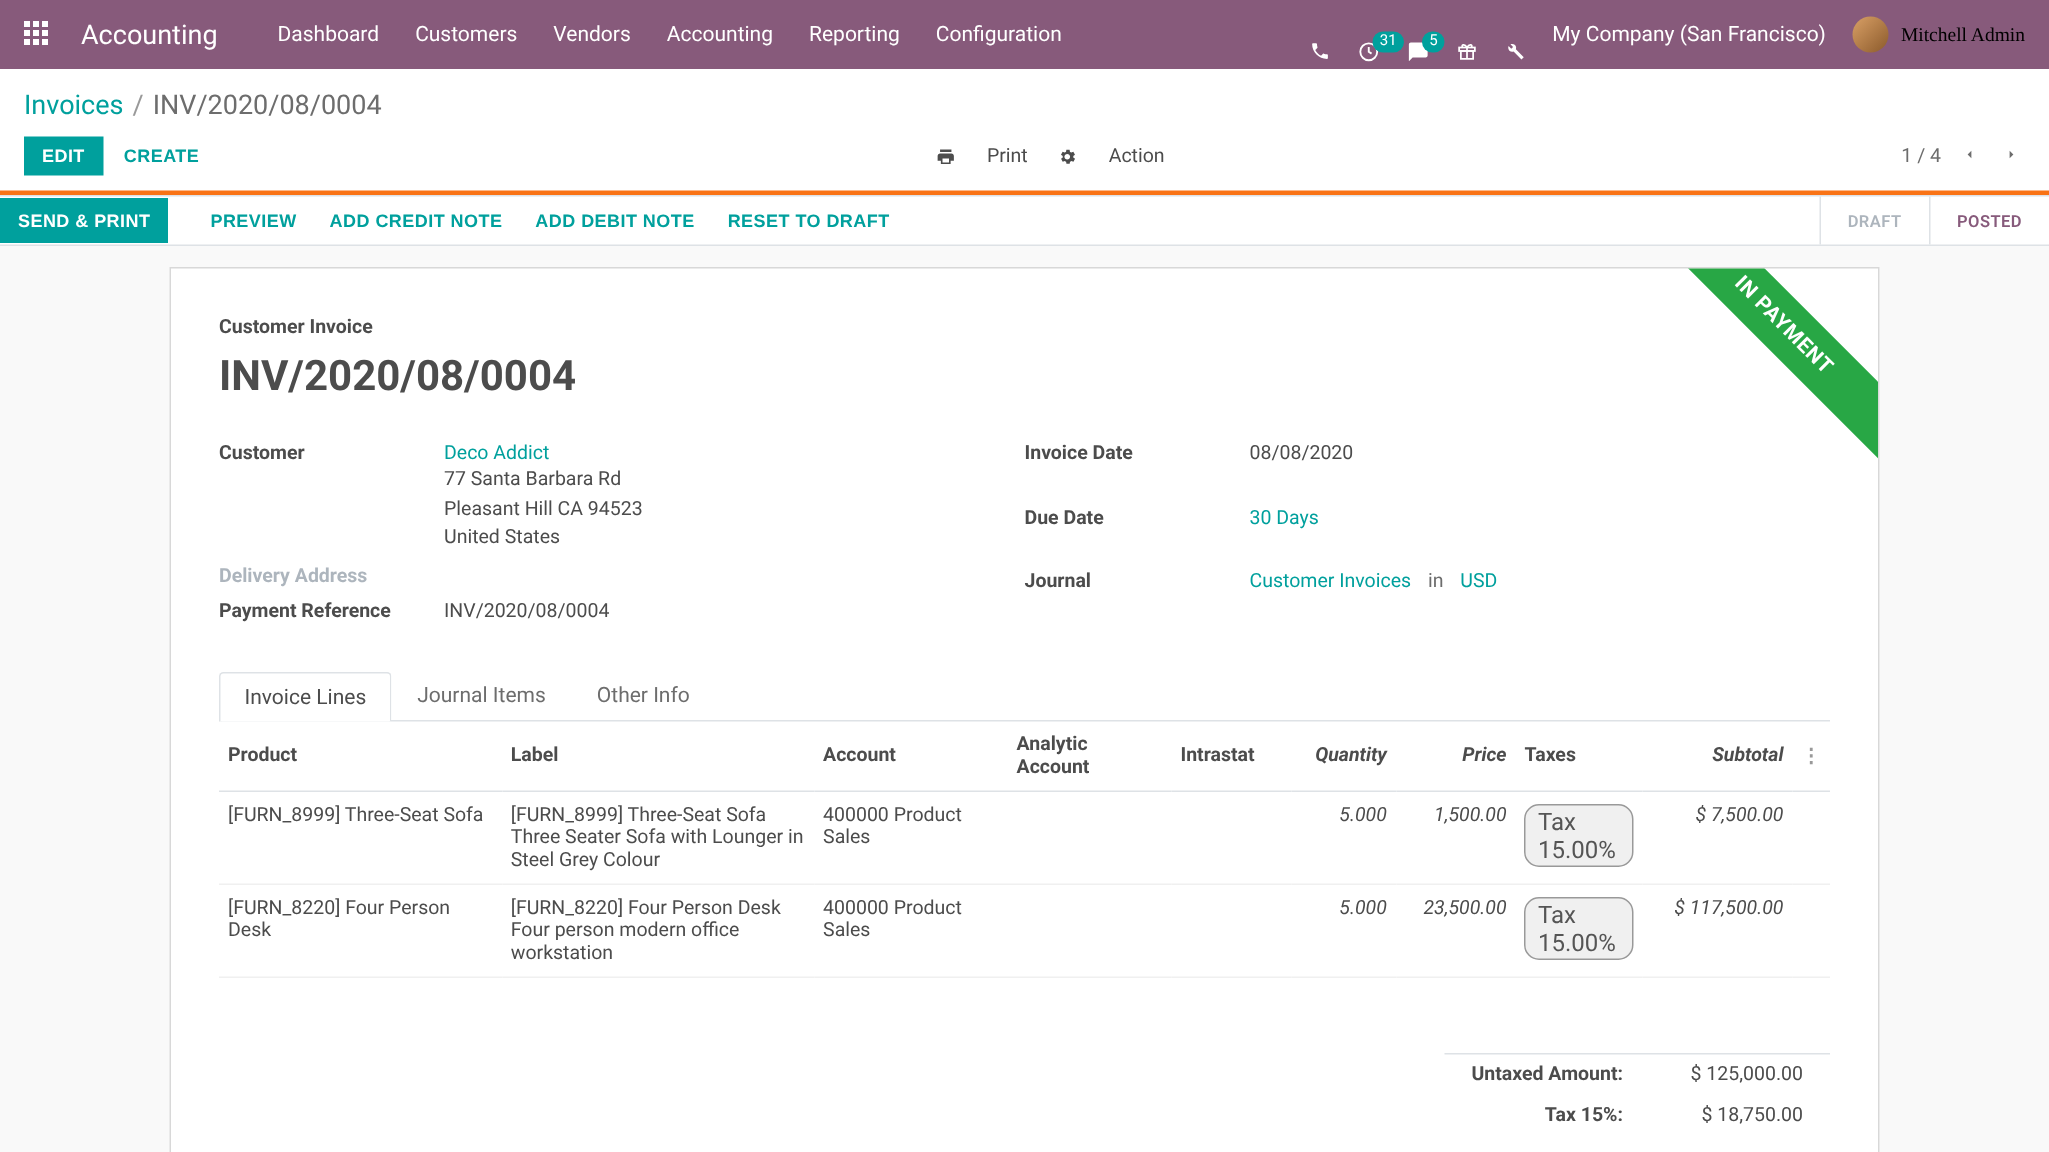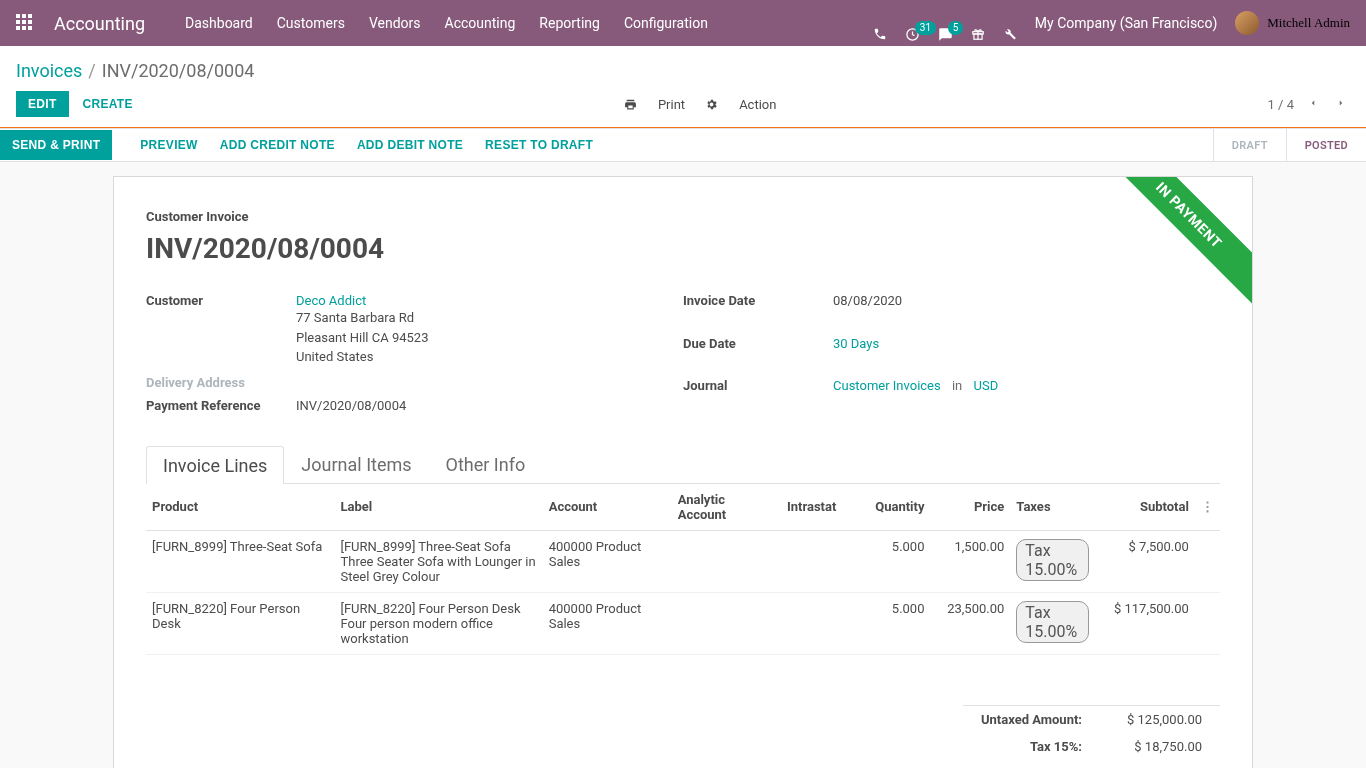--- a/index.html
+++ b/index.html
@@ -13,21 +13,21 @@
 .topnav .menu { display: flex; gap: 24px; flex-grow: 1; }
 .topnav .menu a { color: #fff; text-decoration: none; font-size: 14px; cursor: pointer; }
 .topnav .right { display: flex; align-items: center; gap: 18px; }
 .topnav .icon-btn { color: #fff; cursor: pointer; position: relative; font-size: 15px; margin-top: 26px; }
 .topnav .badge { position: absolute; top: -6px; left: 10px; background: #00a09d; color: #fff; border-radius: 9px; padding: 0 5px; font-size: 10px; line-height: 14px; }
 .topnav .company { color: #fff; font-size: 14px; }
 .topnav .user { display: flex; align-items: center; gap: 8px; color: #000000; cursor: pointer; font-family: Liberation Serif, serif; }
 .topnav .avatar { width: 24px; height: 24px; border-radius: 50%; background: linear-gradient(135deg,#d9a066,#8b5a2b); }
 
 
-.controlbar { background: #fff; border-bottom: 1px solid #f97316; }
+.controlbar { background: #fff; border-bottom: 3px solid #f97316; }
 .breadcrumb-row { padding: 14px 16px 4px; display: flex; align-items: center; }
 .breadcrumb-row a { color: #00a09d; font-size: 18px; text-decoration: none; cursor:pointer; }
 .breadcrumb-row .sep { color: #999; font-size: 18px; margin: 0 6px; }
 .breadcrumb-row .current { color: #6d6d6d; font-size: 18px; }
 .toolbar-row { display: flex; align-items: center; padding: 6px 16px 10px; }
 .toolbar-row .left-btns { display: flex; gap: 14px; align-items: center; }
 .btn-primary { background: #00a09d; color: #fff; border: none; padding: 6px 12px; font-size: 12px; font-weight: 600; letter-spacing: .3px; cursor: pointer; }
 .btn-secondary-link { color: #00a09d; font-size: 12px; font-weight: 600; letter-spacing: .3px; cursor: pointer; background: none; border: none; }
 .toolbar-row .center { flex: 1; display: flex; justify-content: center; gap: 20px; }
 .toolbar-row .center .tool { color: #4c4c4c; font-size: 13px; cursor: pointer; display: flex; align-items: center; gap: 21px; }
@@ -57,27 +57,27 @@
 .field-label { display: table-cell; width: 150px; font-size: 13px; font-weight: 700; color: #4c4c4c; padding: 4px 8px 4px 0; vertical-align: top; }
 .field-label.muted { color: #adb5bd; }
 .field-val { display: table-cell; font-size: 13px; color: #4c4c4c; padding: 4px 0; }
 .field-val a { color: #00a09d; text-decoration: none; cursor: pointer; }
 .field-val .link { color: #00a09d; cursor: pointer; }
 .field-val .inword { color: #6d6d6d; margin: 0 8px; }
 .addr { line-height: 1.5; color: #4c4c4c; }
 
 
 .tabs { display: flex; border-bottom: 1px solid #dee2e6; margin-top: 28px; }
-.tab { padding: 8px 16px; cursor: pointer; color: #6d6d6d; border: 1px solid transparent; border-bottom: none; font-size: 18px; }
+.tab { padding: 8px 16px; cursor: pointer; color: #6d6d6d; border: 1px solid transparent; border-bottom: none; font-size: 14px; }
 .tab.active { border-color: #dee2e6; background: #fff; color: #4c4c4c; border-radius: 3px 3px 0 0; position: relative; top: 1px; }
 
 
 .tbl { width: 100%; border-collapse: collapse; font-size: 13px; }
 .tbl th { text-align: left; font-weight: 700; padding: 8px 6px; border-bottom: 1px solid #dee2e6; color: #4c4c4c; }
-.tbl th.r, .tbl td.r { text-align: right; }
+.tbl th.r, .tbl td.r { text-align: right; font-style: italic; }
 .tbl td { padding: 8px 6px; border-bottom: 1px solid #f0f0f0; vertical-align: top; color: #4c4c4c; }
 .tax-pill { display: inline-block; border: 1px solid #999; border-radius: 10px; padding: 1px 8px; font-size: 16px; color: #555; background: #f0f0f0; }
 
 .kebab { cursor: pointer; color: #999; float:right; }
 
 
 .totals { display: flex; justify-content: flex-end; margin-top: 50px; font-size: 13px; }
 .totals table { border-collapse: collapse; }
 .totals td { padding: 6px 18px; }
 .totals .lbl { font-weight: 700; text-align: right; }

